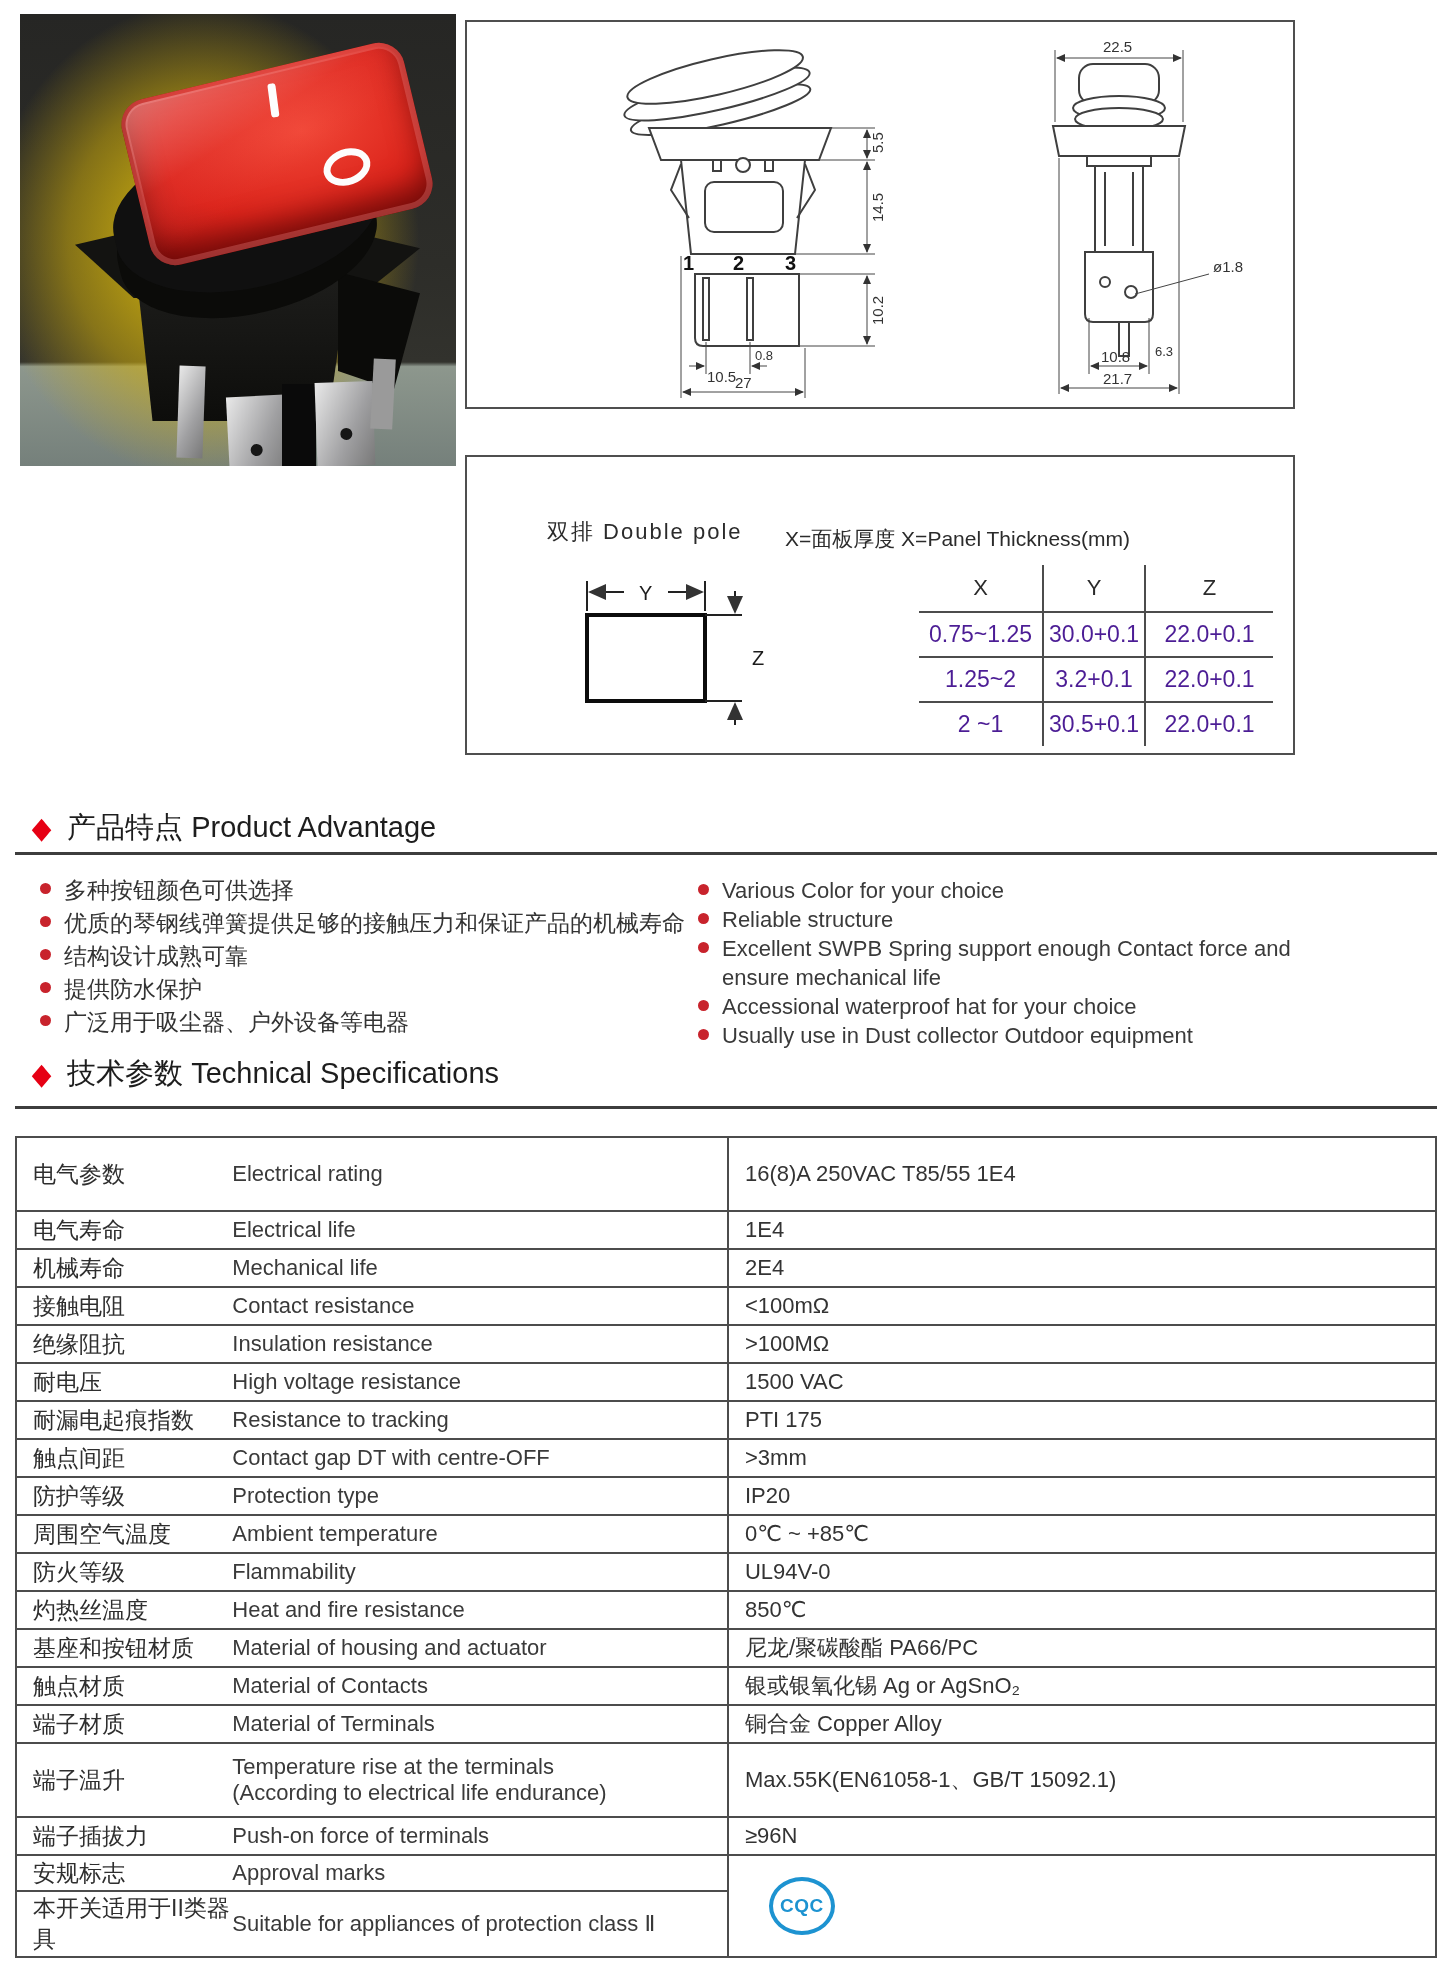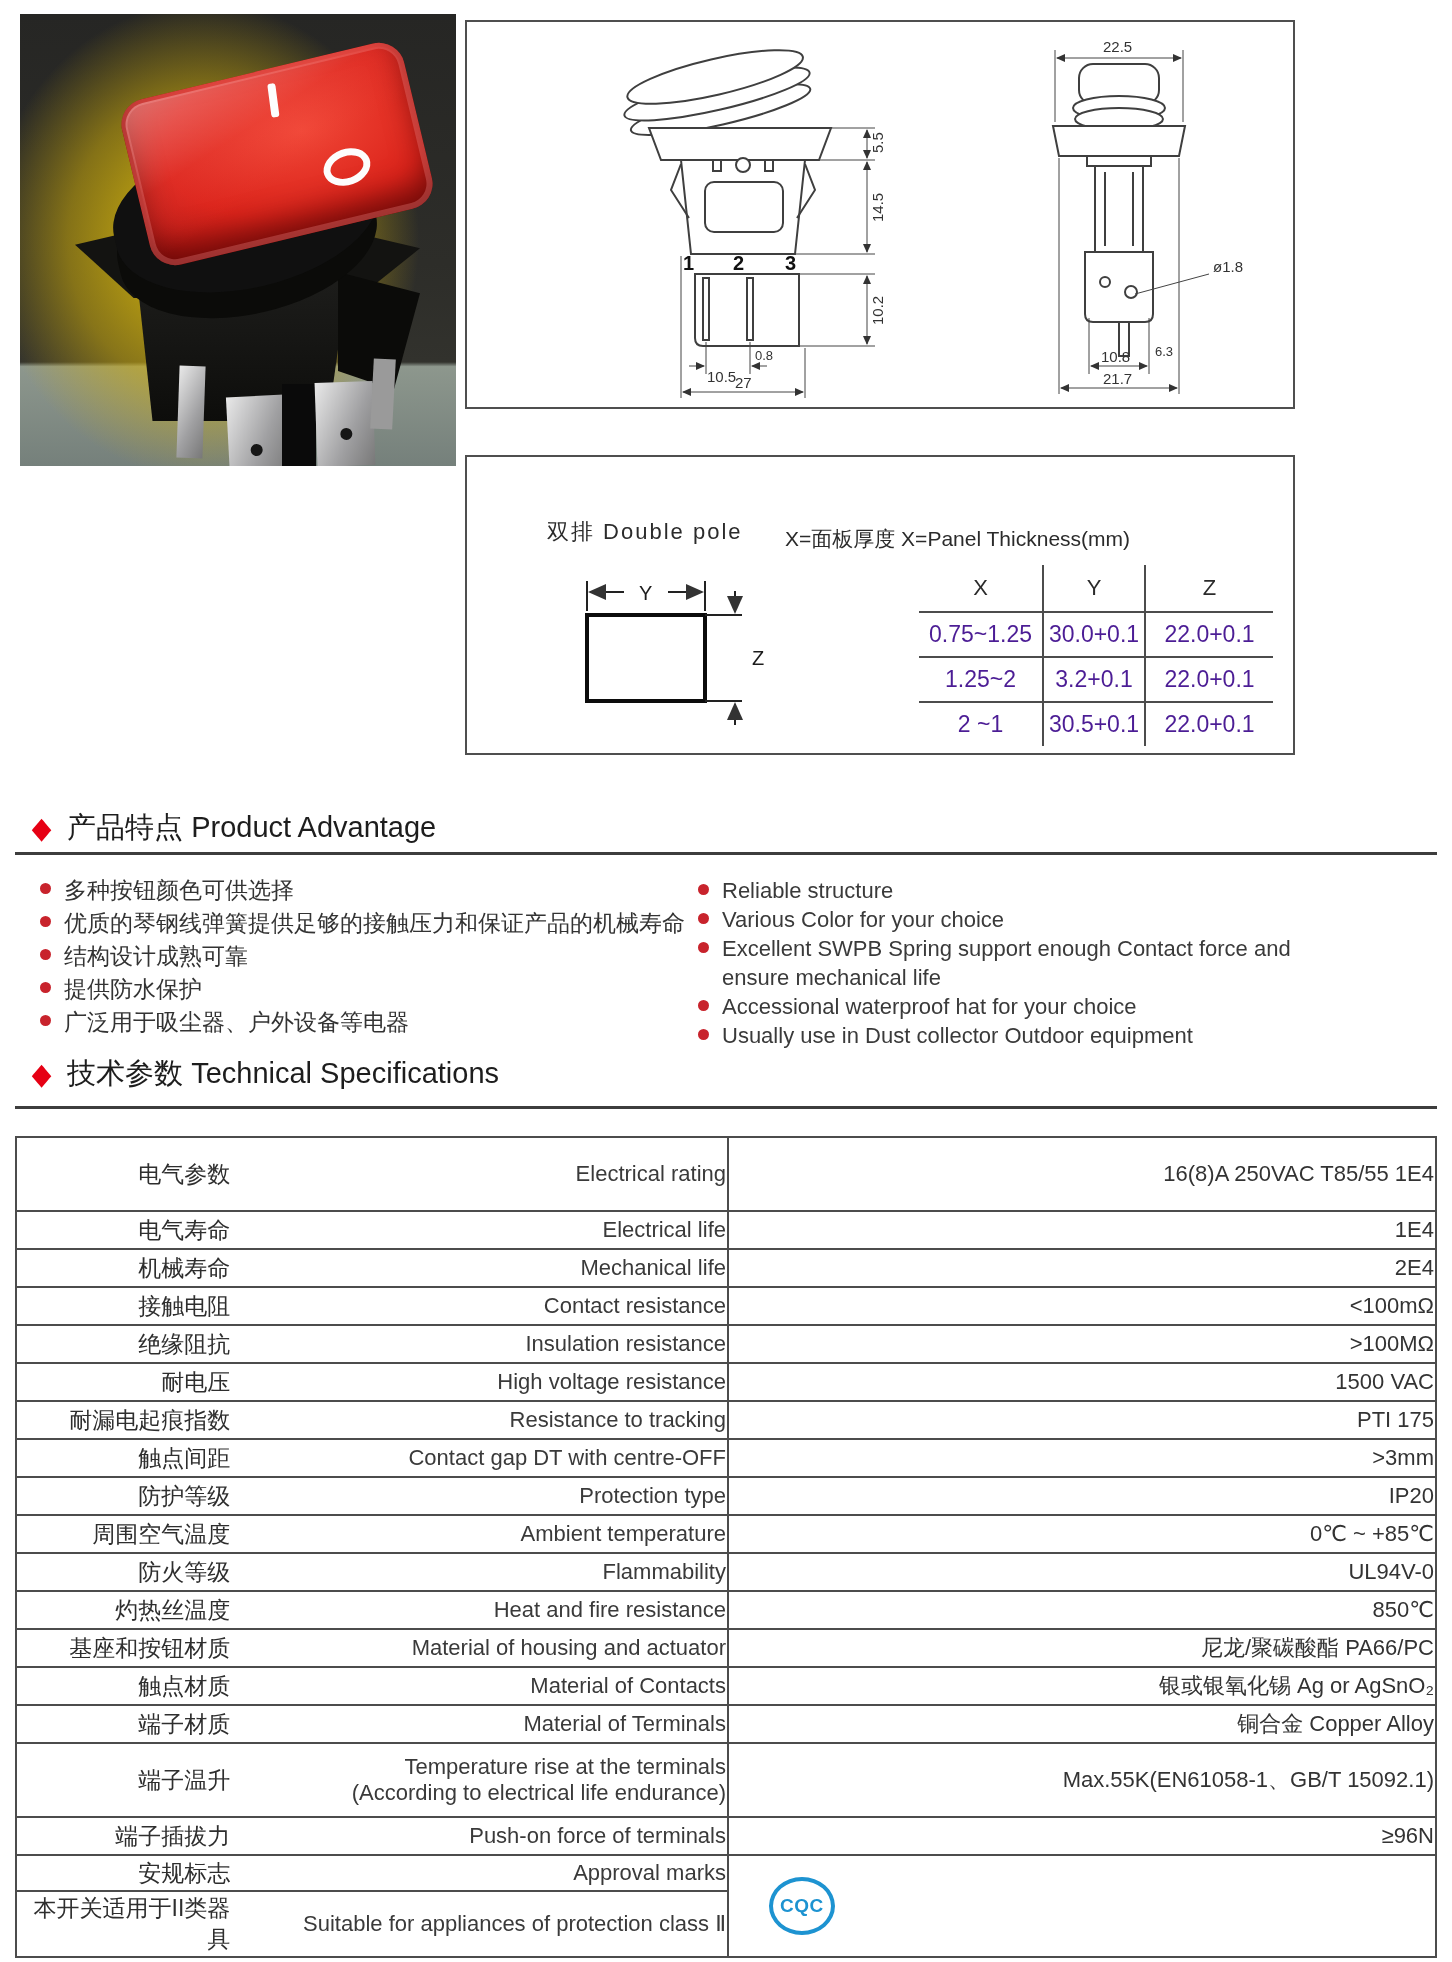--- a/index.html
+++ b/index.html
@@ -71,21 +71,21 @@
   .blist li { position:relative; padding-left:26px; }
   .blist li:before { content:""; position:absolute; left:2px; top:9px; width:11px; height:11px;
                      border-radius:50%; background:#c8232c; }
   #adv-cn { left:30px; top:866px; width:660px; font-size:23px; line-height:33px; color:#333; }
   #adv-en { left:688px; top:868px; width:620px; font-size:22px; line-height:29px; color:#3a3a3a; }
   #adv-en li:before { top:8px; }
 
   
   #spec-table { position:absolute; left:15px; top:1136px; width:1422px; border-collapse:collapse;
                 table-layout:fixed; border:2px solid #4c4c4c; }
-  #spec-table td { border-bottom:2px solid #4c4c4c; vertical-align:middle;text-align:right; }
+  #spec-table td { border-bottom:2px solid #4c4c4c; vertical-align:middle; }
   #spec-table tr { height:38px; }
   #spec-table tr.rt { height:74px; }
   #spec-table tr.rs { height:36px; }
   #spec-table tr.rl { height:40px; }
   .cn-cell { padding-left:16px; font-size:23px; color:#2e2e2e; }
   .en-cell { font-size:22px; color:#3a3a3a; }
   .en-cell .l2 { display:block; }
   .val-cell { border-left:2px solid #4c4c4c; padding-left:16px; font-size:22px; color:#333; }
   .cqc { display:flex; align-items:center; justify-content:center; width:66px; height:58px;
          margin:4px 0 4px 24px; border:4px solid #1d93d1; border-radius:50%;
@@ -277,22 +277,22 @@
   <div class="rule" style="top:852px;"></div>
 
   <ul id="adv-cn" class="blist">
     <li>多种按钮颜色可供选择</li>
     <li>优质的琴钢线弹簧提供足够的接触压力和保证产品的机械寿命</li>
     <li>结构设计成熟可靠</li>
     <li>提供防水保护</li>
     <li>广泛用于吸尘器、户外设备等电器</li>
   </ul>
   <ul id="adv-en" class="blist">
+    <li>Various Color for your choice</li>
     <li>Reliable structure</li>
-    <li>Various Color for your choice</li>
     <li>Excellent SWPB Spring support enough Contact force and ensure mechanical life</li>
     <li>Accessional waterproof hat for your choice</li>
     <li>Usually use in Dust collector Outdoor equipment</li>
   </ul>
 
   <div class="sec-head" style="top:1054px;">
     <span class="diamond">◆</span>
     <span>技术参数 Technical Specifications</span>
   </div>
   <div class="rule" style="top:1106px;"></div>

